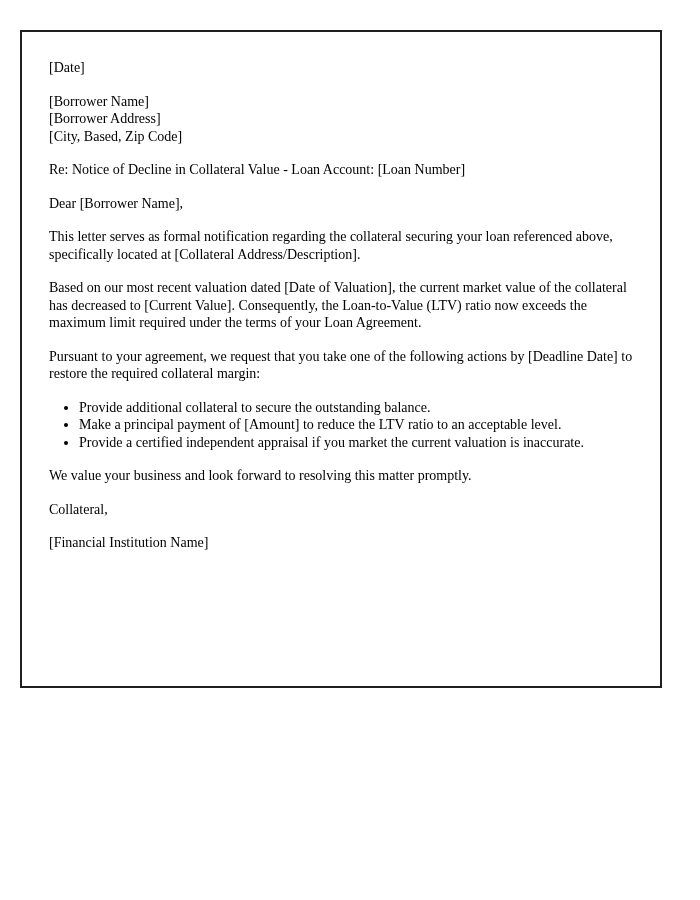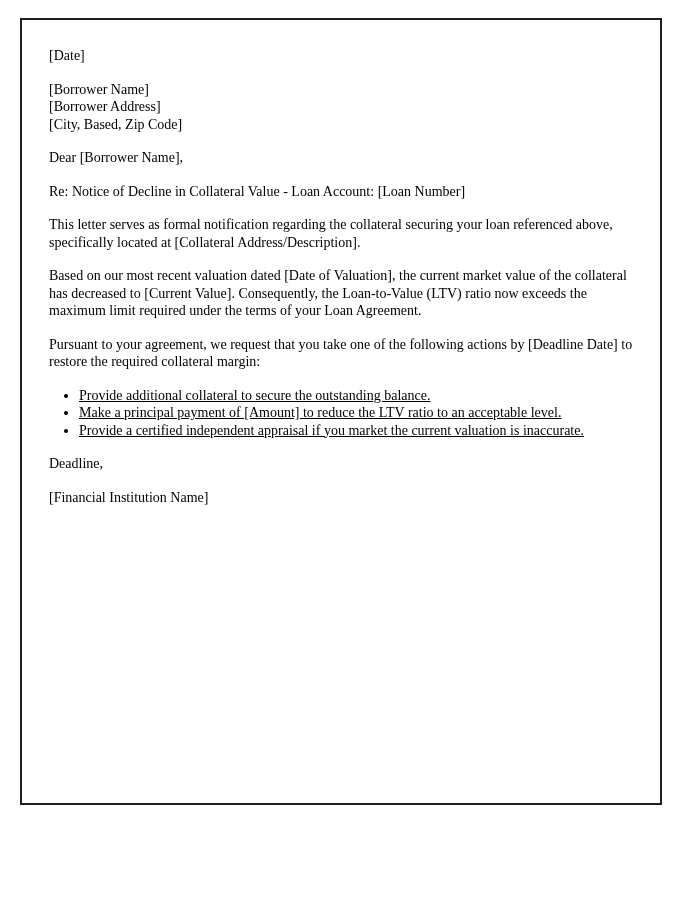--- a/index.html
+++ b/index.html
@@ -10,74 +10,75 @@
     color: #000000;
   }
   .canvas {
     position: relative;
     width: 700px; height: 900px;
     background: #ffffff;
     overflow: hidden;
   }
   .letter-page {
     position: absolute;
-    left: 20px; top: 18px;
-    width: 642px; height: 787px;
+    left: 20px; top: 30px;
+    width: 642px; height: 658px;
     border: 2px solid #1f1f1f;
     background: #ffffff;
     padding: 27px 22px 0 27px;
   }
   .letter-body {
     width: 589px;
     font-size: 14px;
     line-height: 17.5px;
   }
   .block { margin: 0 0 16px 0; }
   .line { display: block; }
   ul.action-list {
     margin: 0 0 16px 0;
     padding-left: 30px;
     list-style: disc outside;
   }
-  ul.action-list li { margin: 0; text-decoration: underline; }
+  ul.action-list li { margin: 0; }
 </style>
 </head>
 <body>
 
 <div class="canvas">
   <div class="letter-page">
     <div class="letter-body">
 
       <p class="block">[Date]</p>
 
       <div class="block">
         <span class="line">[Borrower Name]</span>
         <span class="line">[Borrower Address]</span>
         <span class="line">[City, Based, Zip Code]</span>
       </div>
 
+      <p class="block">Re: Notice of Decline in Collateral Value - Loan Account: [Loan Number]</p>
+
       <p class="block">Dear [Borrower Name],</p>
-
-      <p class="block">Re: Notice of Decline in Collateral Value - Loan Account: [Loan Number]</p>
 
       <p class="block">This letter serves as formal notification regarding the collateral securing your loan referenced above, specifically located at [Collateral Address/Description].</p>
 
       <p class="block">Based on our most recent valuation dated [Date of Valuation], the current market value of the collateral has decreased to [Current Value]. Consequently, the Loan-to-Value (LTV) ratio now exceeds the maximum limit required under the terms of your Loan Agreement.</p>
 
       <p class="block">Pursuant to your agreement, we request that you take one of the following actions by [Deadline Date] to restore the required collateral margin:</p>
 
       <ul class="action-list">
         <li>Provide additional collateral to secure the outstanding balance.</li>
         <li>Make a principal payment of [Amount] to reduce the LTV ratio to an acceptable level.</li>
         <li>Provide a certified independent appraisal if you market the current valuation is inaccurate.</li>
       </ul>
 
 
+      <p class="block">We value your business and look forward to resolving this matter promptly.</p>
 
-      <p class="block">Deadline,</p>
+      <p class="block">Collateral,</p>
 
       <div class="block">
         <span class="line">[Financial Institution Name]</span>
       </div>
 
     </div>
   </div>
 </div>
 
 </body></html>

